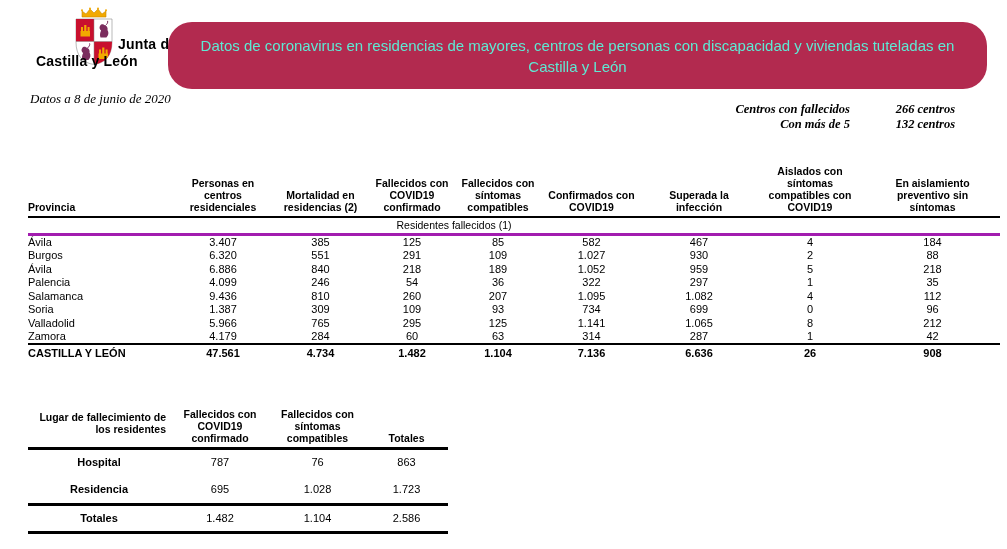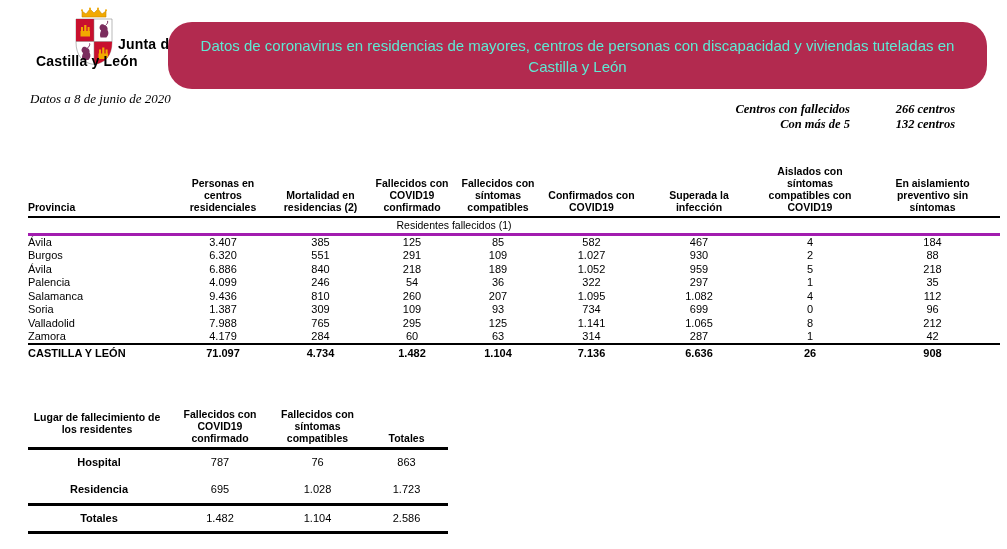--- a/index.html
+++ b/index.html
@@ -55,21 +55,21 @@
        font-size:10.5px; padding:1px 0 2px; height:15px; }
   .main-table tbody td { height:13.5px; line-height:13px; }
   .main-table tbody td:first-child { text-align:left; padding-left:0; }
   .main-table tr.total td { border-top:2px solid #000; font-weight:bold;
        padding-top:2px; padding-bottom:3px; height:16px; }
 
   
   .place-table { position:absolute; left:28px; top:403px; }
   .place-table table { width:420px; }
   .place-table tr.cols th { height:45px; border-bottom:3px solid #000; }
-  .place-table tr.cols th:first-child { text-align:center; vertical-align:middle; padding-left:0; }
+  .place-table tr.cols th:first-child { text-align:right; vertical-align:middle; padding-left:0; }
   .place-table tbody td { height:28px; vertical-align:middle; line-height:13px; }
   .place-table tbody td:first-child { font-weight:bold;margin-top:24px; }
   .place-table tr.total td { border-top:3px solid #000; border-bottom:3px solid #000; }
   .place-table tr.total td:first-child { font-weight:bold; }
 </style>
 </head>
 <body>
 
 <div class="page">
 
@@ -249,21 +249,21 @@
             <td>309</td>
             <td>109</td>
             <td>93</td>
             <td>734</td>
             <td>699</td>
             <td>0</td>
             <td>96</td>
           </tr>
           <tr>
             <td>Valladolid</td>
-            <td>7.988</td>
+            <td>5.966</td>
             <td>765</td>
             <td>295</td>
             <td>125</td>
             <td>1.141</td>
             <td>1.065</td>
             <td>8</td>
             <td>212</td>
           </tr>
           <tr>
             <td>Zamora</td>
@@ -271,21 +271,21 @@
             <td>284</td>
             <td>60</td>
             <td>63</td>
             <td>314</td>
             <td>287</td>
             <td>1</td>
             <td>42</td>
           </tr>
           <tr class="total">
             <td>CASTILLA Y LEÓN</td>
-            <td>71.097</td>
+            <td>47.561</td>
             <td>4.734</td>
             <td>1.482</td>
             <td>1.104</td>
             <td>7.136</td>
             <td>6.636</td>
             <td>26</td>
             <td>908</td>
           </tr>
         </tbody>
     </table>

